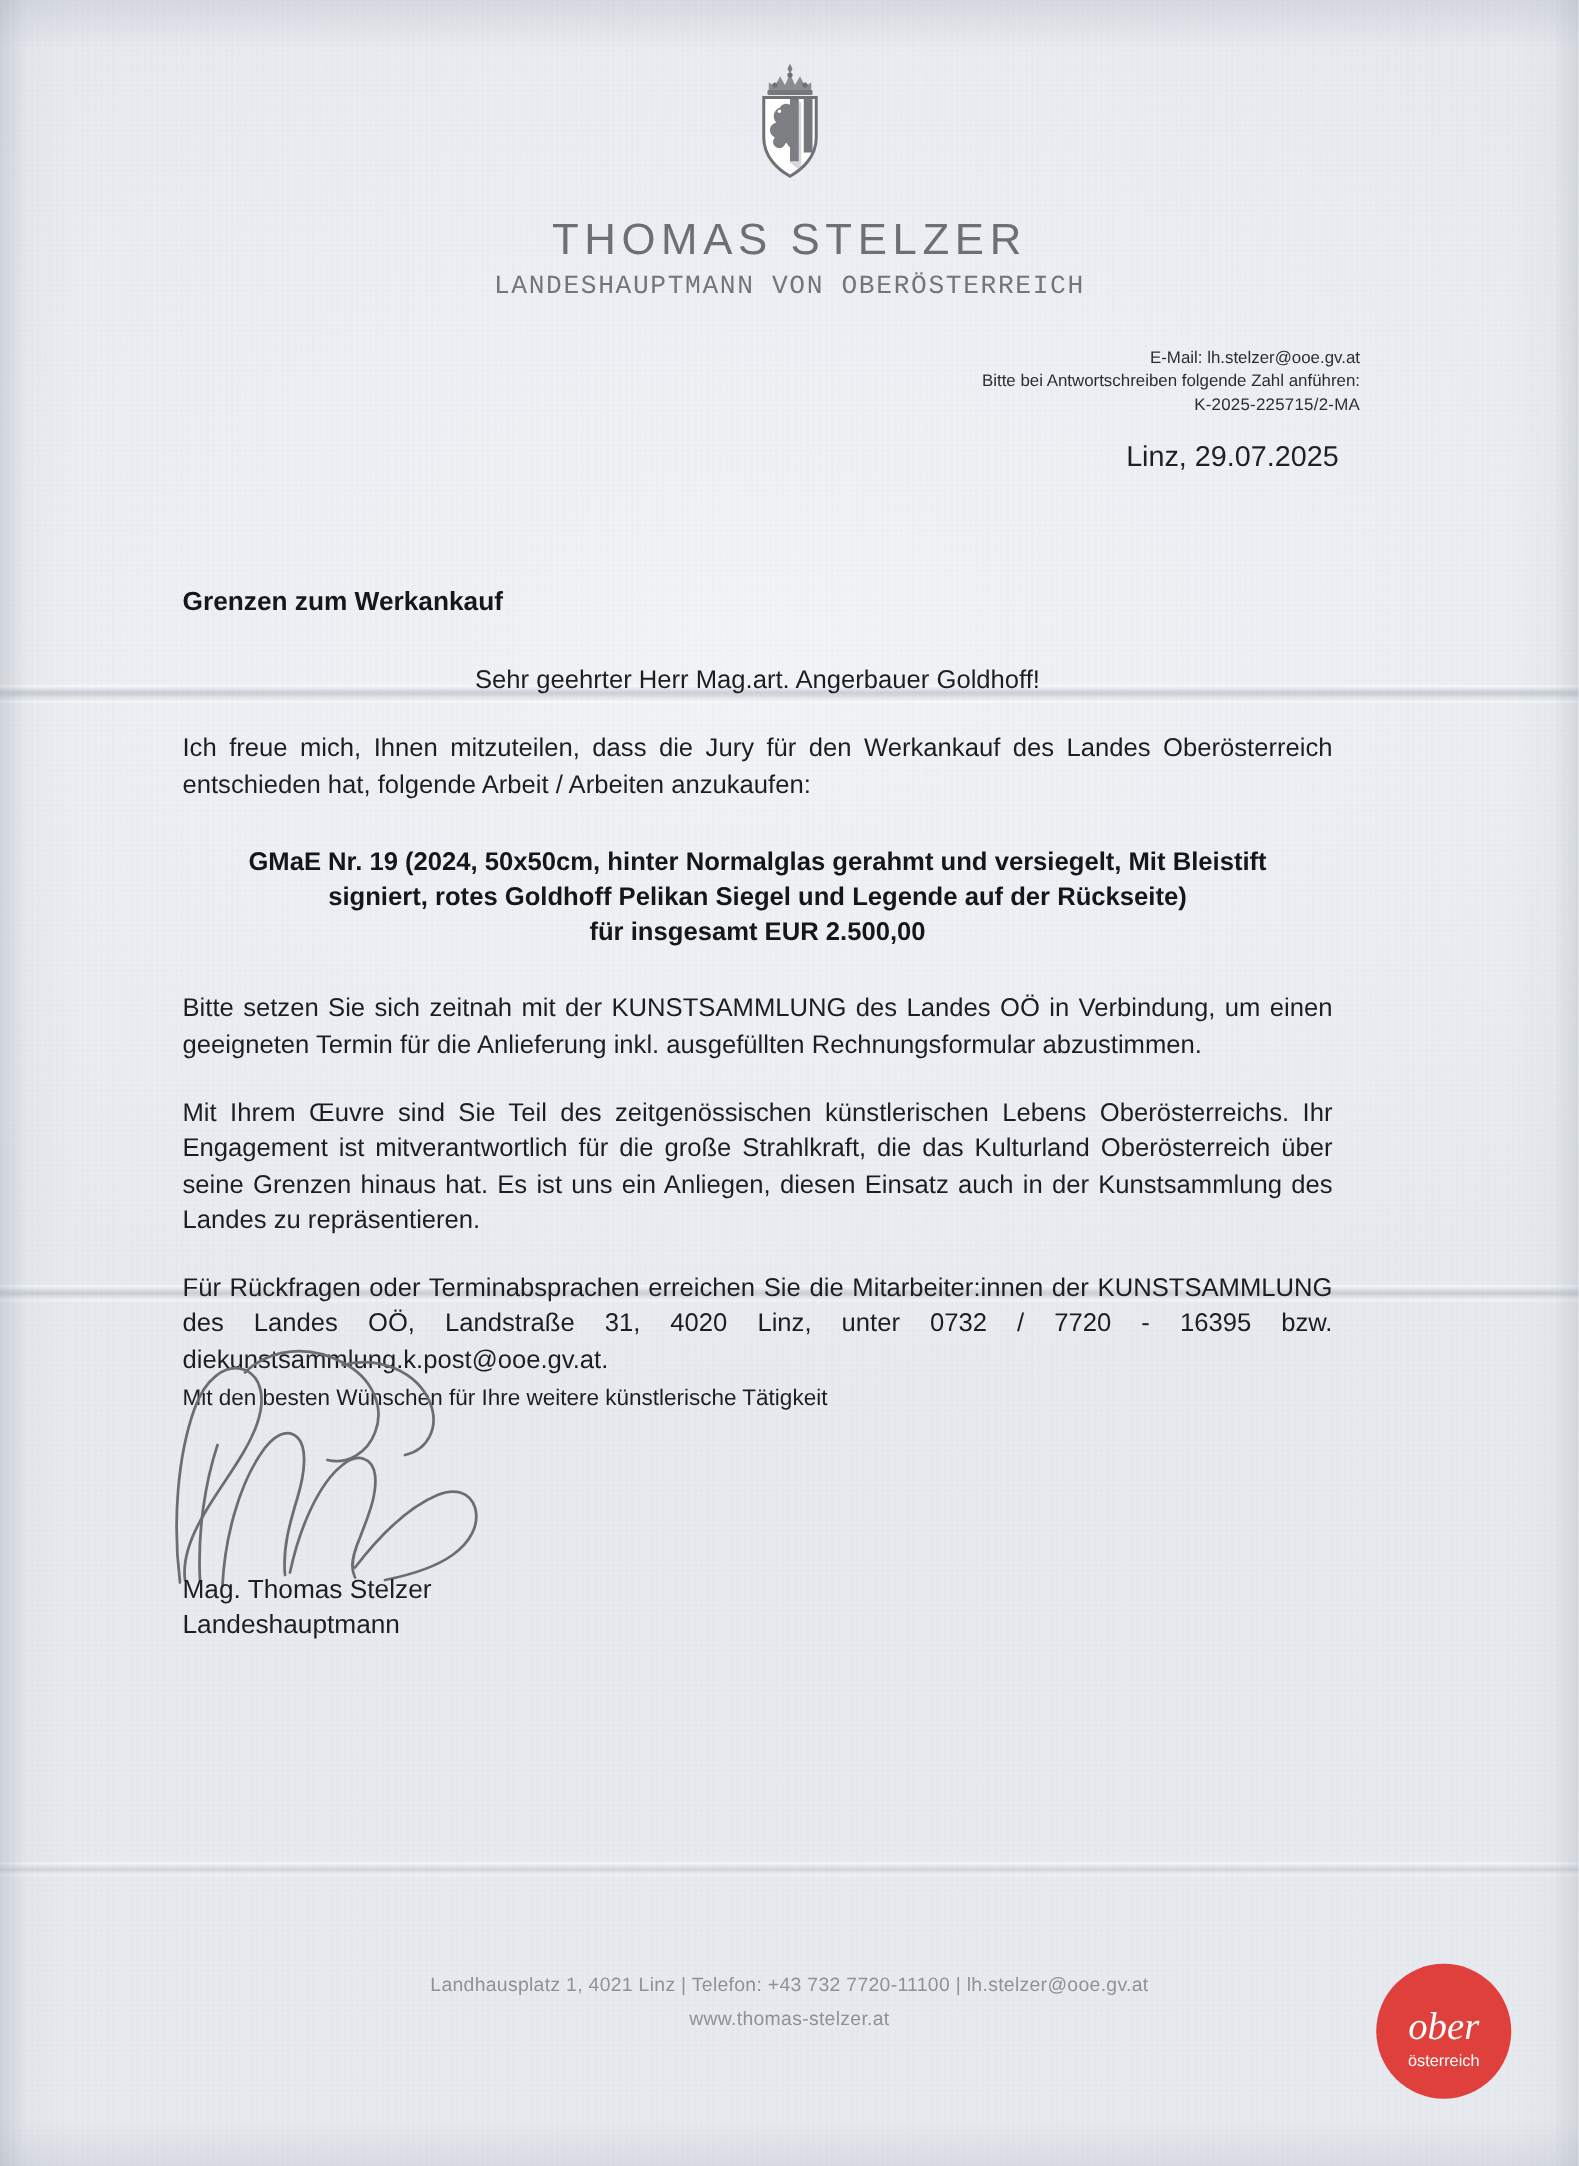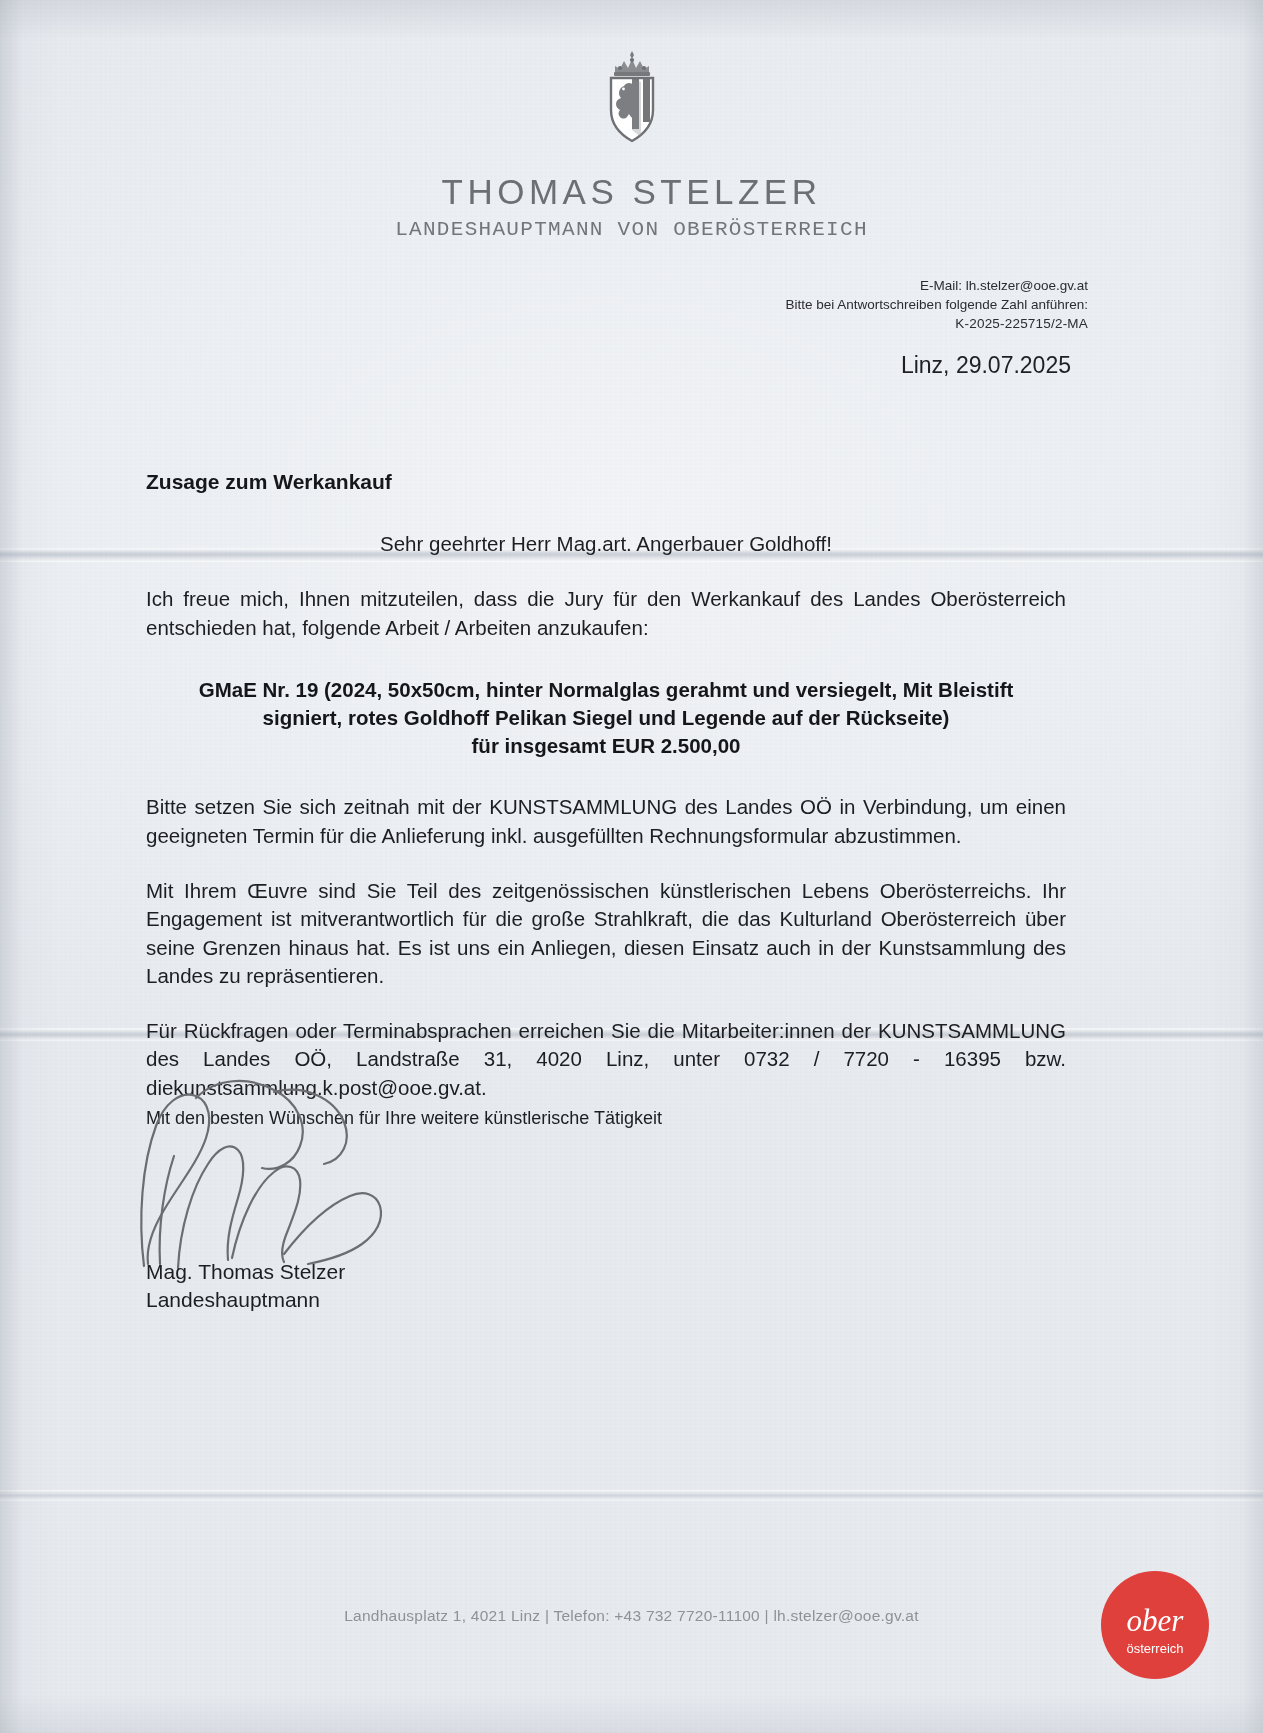--- a/index.html
+++ b/index.html
@@ -239,21 +239,21 @@
   <div class="refblock">
     <div>E-Mail: lh.stelzer@ooe.gv.at</div>
     <div>Bitte bei Antwortschreiben folgende Zahl anführen:</div>
     <div class="ref-id">K-2025-225715/2-MA</div>
   </div>
 
 
   <div class="dateline">Linz, 29.07.2025</div>
 
   <div class="body-area">
-    <div class="subject">Zusage zum Werkankauf</div>
+    <div class="subject">Grenzen zum Werkankauf</div>
     <div class="para nojust">Sehr geehrter Herr Mag.art. Angerbauer Goldhoff!</div>
     <div class="para">Ich freue mich, Ihnen mitzuteilen, dass die Jury für den Werkankauf des Landes Oberösterreich entschieden hat, folgende Arbeit / Arbeiten anzukaufen:</div>
     <div class="artwork">
       <div>GMaE Nr. 19 (2024, 50x50cm, hinter Normalglas gerahmt und versiegelt, Mit Bleistift</div>
       <div>signiert, rotes Goldhoff Pelikan Siegel und Legende auf der Rückseite)</div>
       <div>für insgesamt EUR 2.500,00</div>
     </div>
     <div class="para">Bitte setzen Sie sich zeitnah mit der KUNSTSAMMLUNG des Landes OÖ in Verbindung, um einen geeigneten Termin für die Anlieferung inkl. ausgefüllten Rechnungsformular abzustimmen.</div>
     <div class="para">Mit Ihrem Œuvre sind Sie Teil des zeitgenössischen künstlerischen Lebens Oberösterreichs. Ihr Engagement ist mitverantwortlich für die große Strahlkraft, die das Kulturland Oberösterreich über seine Grenzen hinaus hat. Es ist uns ein Anliegen, diesen Einsatz auch in der Kunstsammlung des Landes zu repräsentieren.</div>
     <div class="para">Für Rückfragen oder Terminabsprachen erreichen Sie die Mitarbeiter:innen der KUNSTSAMMLUNG des Landes OÖ, Landstraße 31, 4020 Linz, unter 0732 / 7720 - 16395 bzw. diekunstsammlung.k.post@ooe.gv.at.</div>
@@ -277,20 +277,21 @@
     </g>
   </svg>
 
   <div class="signer">
     <div>Mag. Thomas Stelzer</div>
     <div>Landeshauptmann</div>
   </div>
 
   <div class="footer">
     <div>Landhausplatz 1, 4021 Linz | Telefon: +43 732 7720-11100 | lh.stelzer@ooe.gv.at</div>
+    <div>www.thomas-stelzer.at</div>
   </div>
 
   <svg class="oeo-logo" viewBox="0 0 112 112">
     <circle cx="56" cy="56" r="54" fill="#e0403c"></circle>
     <text x="56" y="62" text-anchor="middle" font-family="Liberation Serif, serif" font-size="31" font-style="italic" fill="#ffffff">ober</text>
     <text x="56" y="84" text-anchor="middle" font-family="Liberation Sans, sans-serif" font-size="13" fill="#ffffff">österreich</text>
   </svg>
 
 </div>
 

